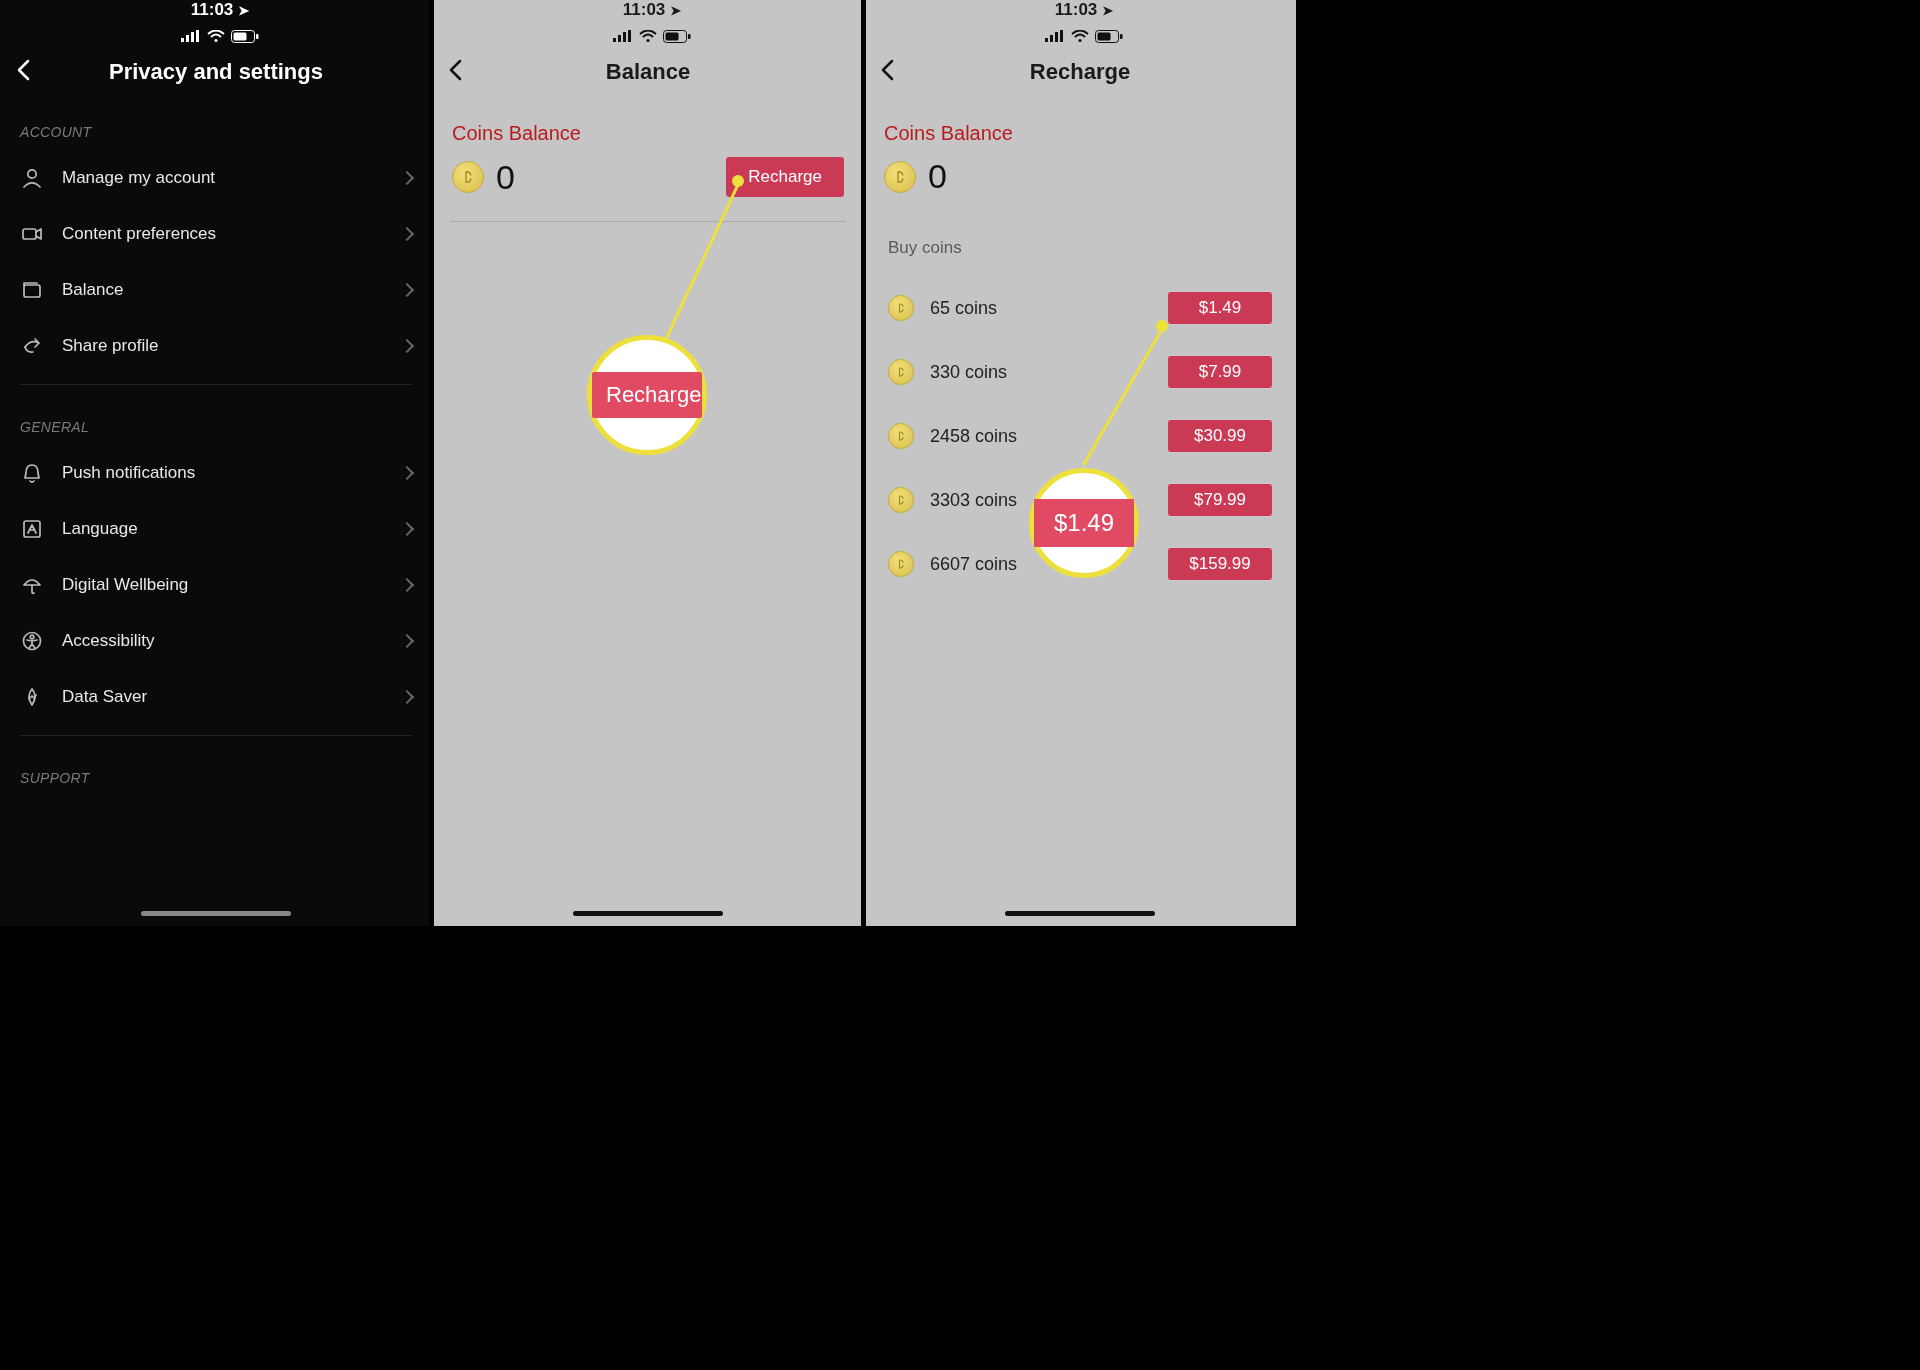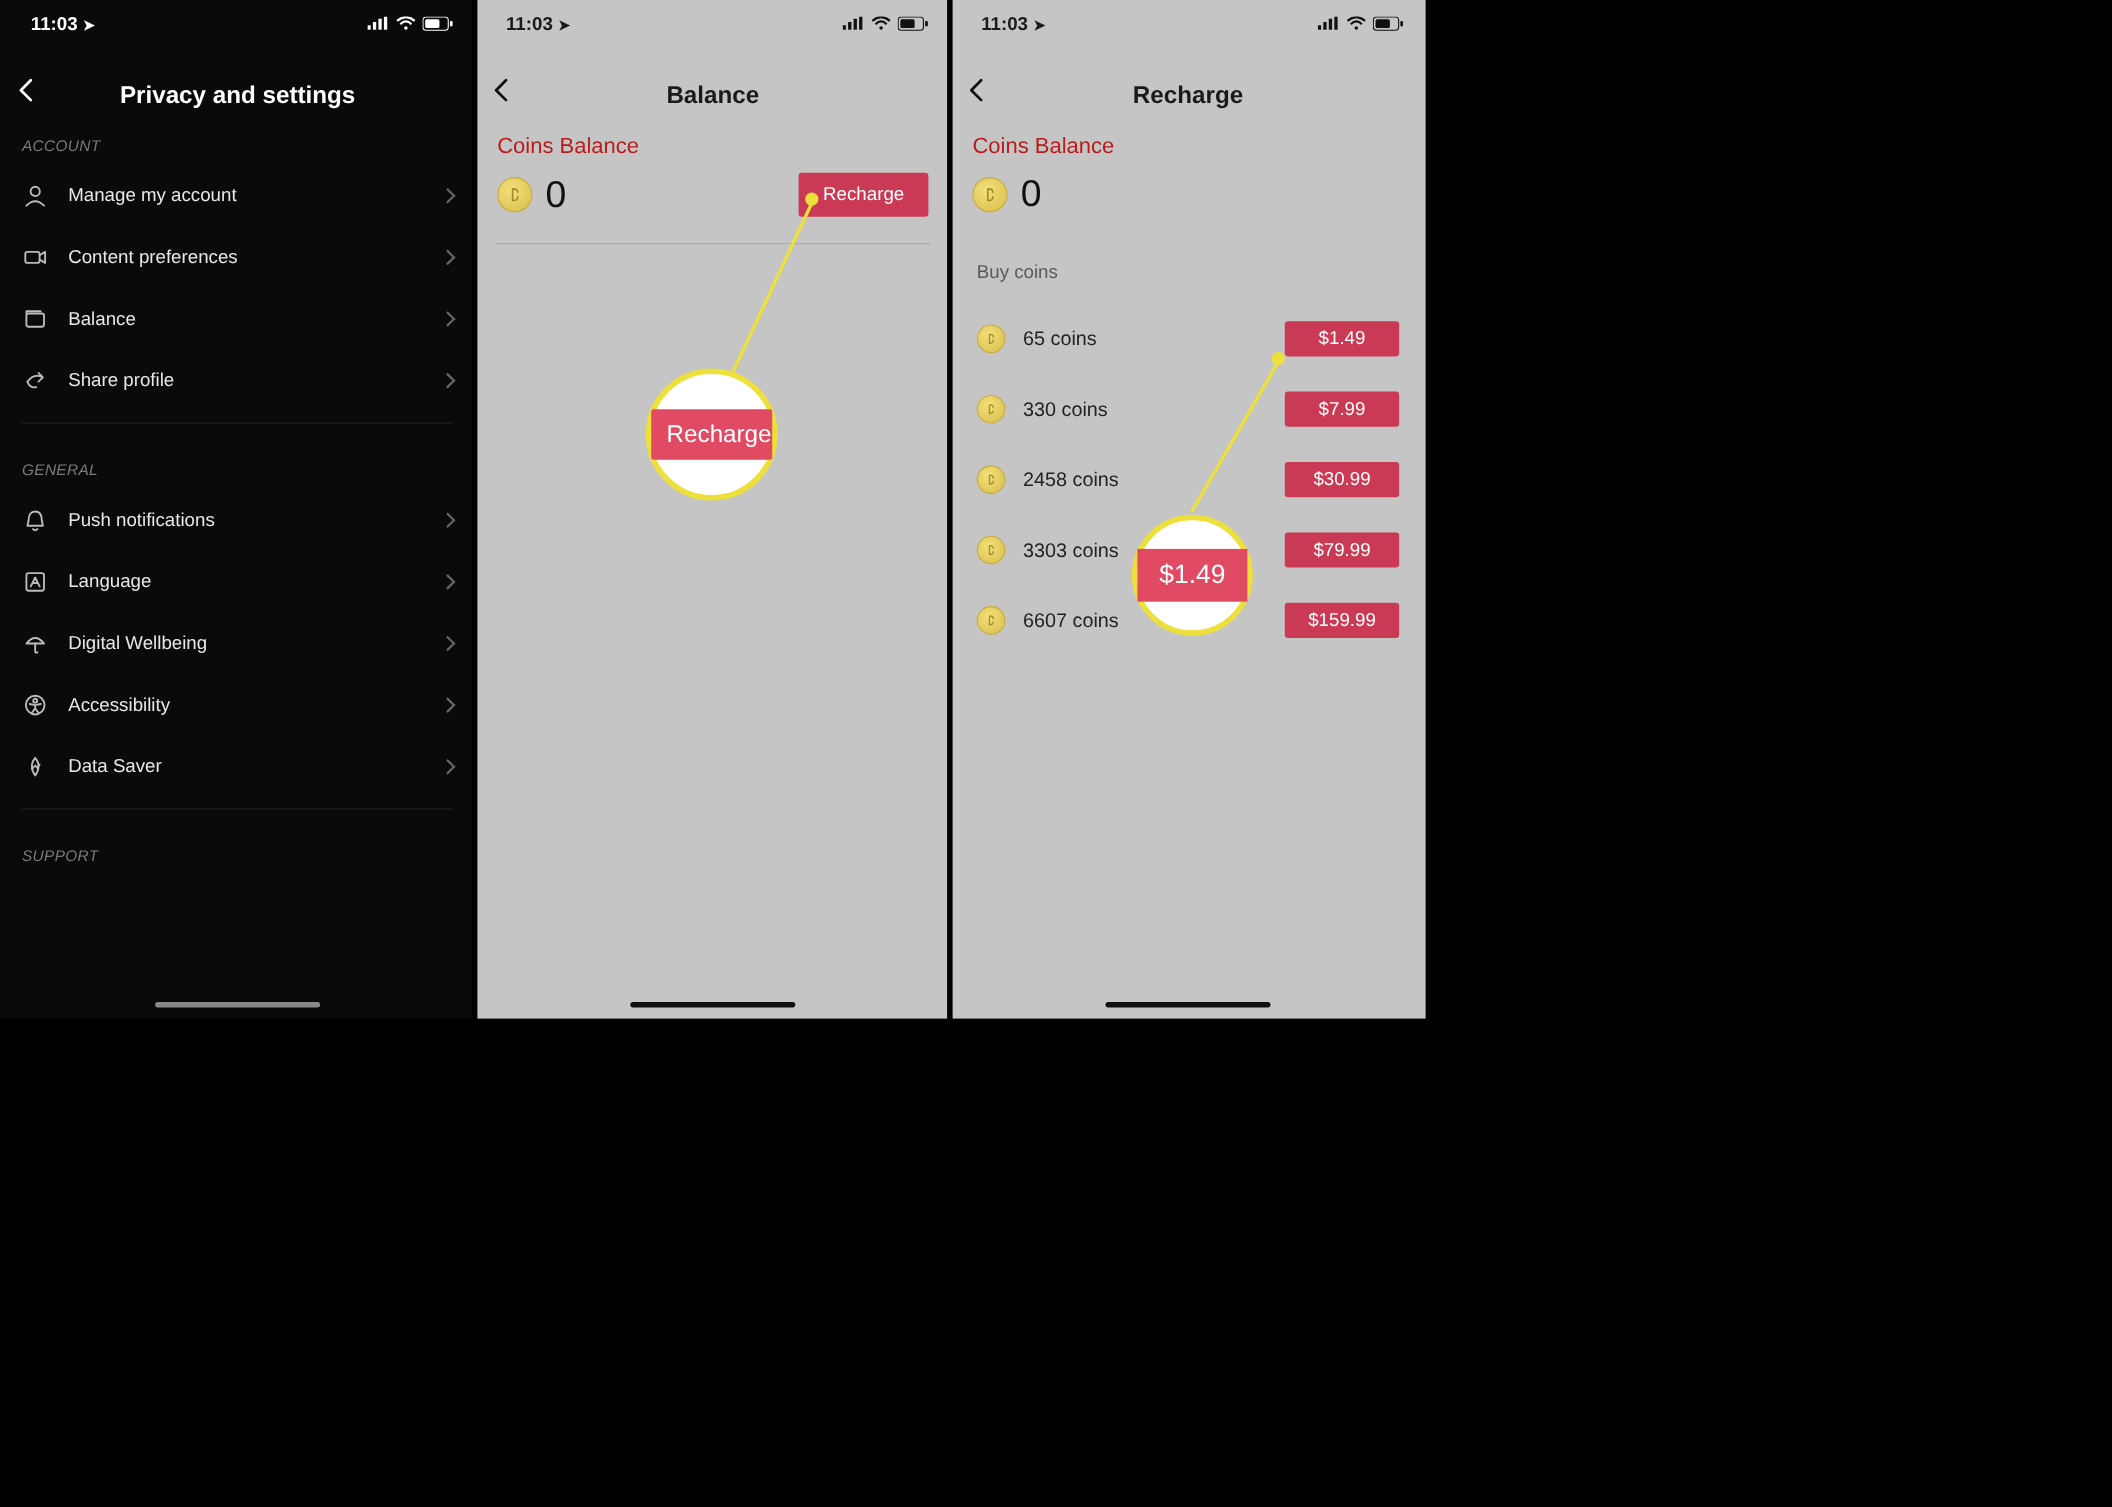--- a/index.html
+++ b/index.html
@@ -32,29 +32,30 @@
 
     
     .status-bar {
       height: 44px;
       display: flex;
       align-items: center;
       justify-content: space-between;
       padding: 0 20px 0 28px;
       font-size: 17px;
       font-weight: 600;
+      flex-direction: column;
     }
     .status-left { display: flex; align-items: center; gap: 5px; }
     .status-right { display: flex; align-items: center; gap: 6px; }
     .loc-arrow { font-size: 13px; }
 
     
     .header {
       display: flex;
-      align-items: flex-end;
+      align-items: center;
       height: 56px;
       padding: 0 16px;
       position: relative;
     }
     .header .title {
       position: absolute;
       left: 50%;
       transform: translateX(-50%);
       font-size: 22px;
       font-weight: 600;

